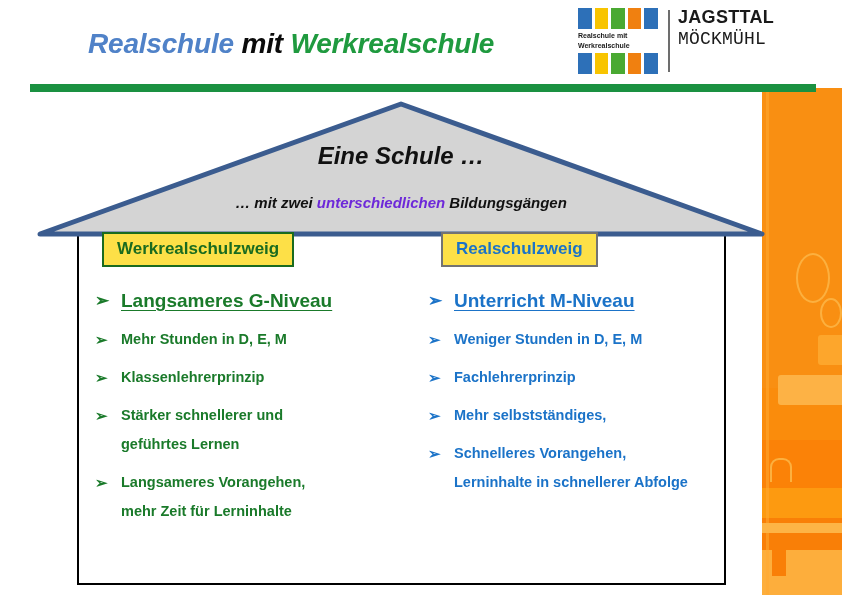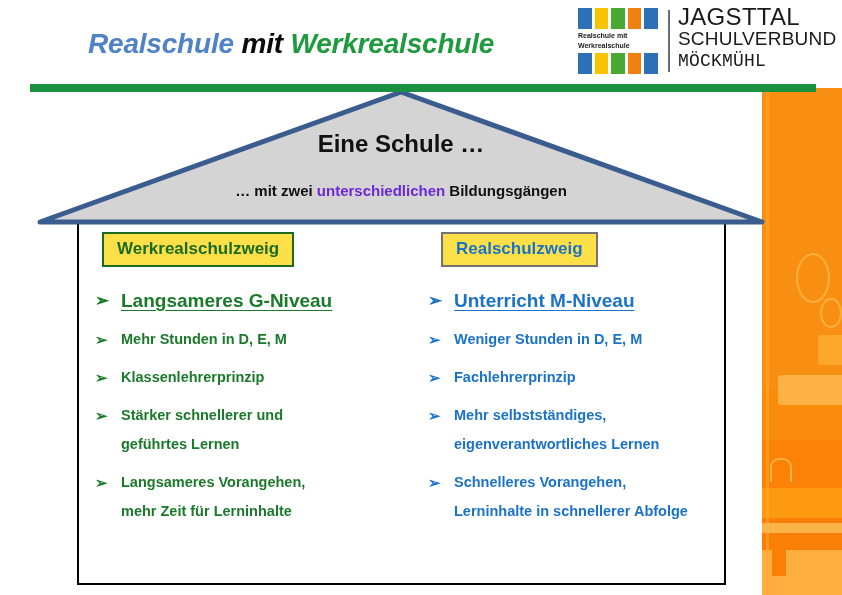--- a/index.html
+++ b/index.html
@@ -164,43 +164,44 @@
     height: 62px;
     background: #6d6d6d;
   }
   .logo-words {
     position: absolute;
     left: 102px;
     top: 0px;
     color: #1a1a1a;
     line-height: 22px;
   }
-  .logo-words .l1 { font-size: 24px; letter-spacing: 0.3px; font-weight: normal; }
+  .logo-words .l1 { font-size: 18px; letter-spacing: 0.3px; font-weight: bold; }
   .logo-words .l2 { font-size: 19px; letter-spacing: 0.2px; font-weight: normal; }
   .logo-words .l3 { font-size: 18px; letter-spacing: 0.2px; font-weight: normal; font-family: Liberation Mono, monospace; }
 
   
   .green-bar {
     position: absolute;
     left: 30px;
     top: 84px;
     width: 786px;
     height: 8px;
     background: #1a9141;
     z-index: 6;
   }
 
   
   .roof {
     position: absolute;
     left: 36px;
-    top: 88px;
+    top: 100px;
     width: 730px;
     height: 140px;
     z-index: 4;
+    font-style: italic;
   }
   .roof svg { display: block; }
 
   .roof-title {
     position: absolute;
     left: 0; top: 42px;
     width: 730px;
     text-align: center;
     font-size: 24px;
     font-weight: bold;
@@ -348,21 +349,20 @@
           <i class="bar-blue"></i>
           <i class="bar-yellow"></i>
           <i class="bar-green"></i>
           <i class="bar-orange"></i>
           <i class="bar-blue"></i>
         </div>
       </div>
       <div class="logo-divider"></div>
       <div class="logo-words">
         <div class="l1">JAGSTTAL</div>
-        <div class="l2">SCHULVERBUND</div>
         <div class="l3">MÖCKMÜHL</div>
       </div>
     </div>
   </div>
 
   <div class="green-bar"></div>
 
   <div class="roof">
     <svg width="730" height="140" viewBox="0 0 730 140">
       <polygon points="365,4 726,134 4,134" fill="#d4d4d4" stroke="#3b5c8f" stroke-width="5" stroke-linejoin="round"></polygon>
@@ -426,21 +426,20 @@
         </div>
 
         <div class="bullet">
           <span class="arrow">➢</span>
           <span class="txt">Fachlehrerprinzip</span>
         </div>
 
         <div class="bullet">
           <span class="arrow">➢</span>
           <span class="txt">Mehr selbstständiges,</span>
-          <span class="line2">eigenverantwortliches Lernen</span>
         </div>
 
         <div class="bullet">
           <span class="arrow">➢</span>
           <span class="txt">Schnelleres Vorangehen,</span>
           <span class="line2">Lerninhalte in schnellerer Abfolge</span>
         </div>
 
       </div>
     </div>

